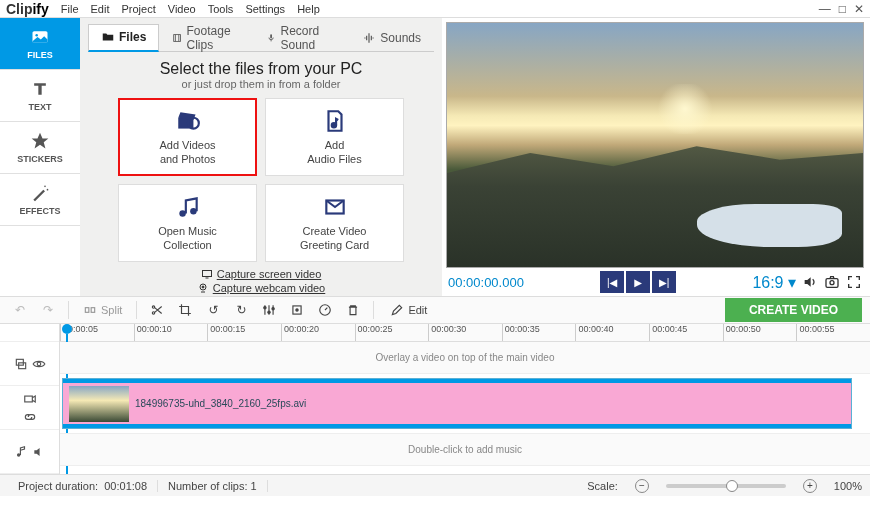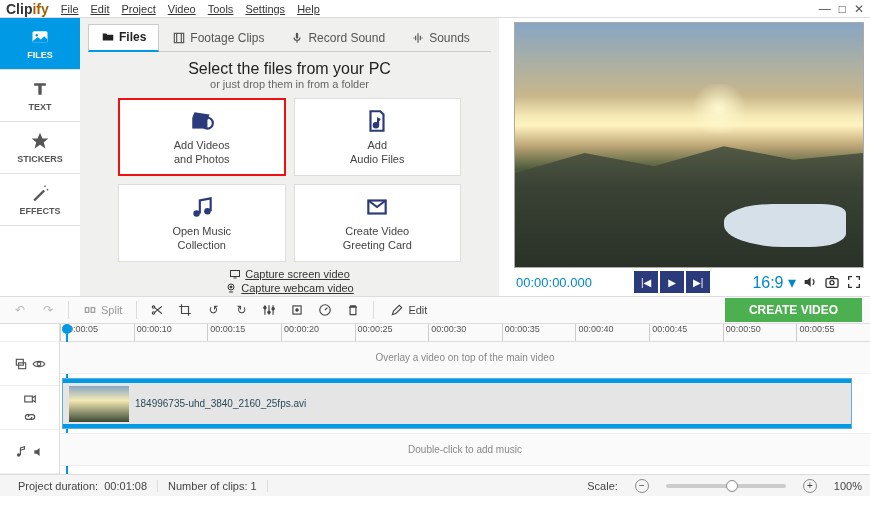--- a/index.html
+++ b/index.html
@@ -1,22 +1,22 @@
 <!DOCTYPE html>
 <html><head>
 <meta charset="utf-8">
 <style>
 * { margin: 0; padding: 0; box-sizing: border-box; font-family: "Segoe UI", Arial, sans-serif; }
 body { background: #fff; width: 870px; height: 507px; overflow: hidden; font-size: 12px; color: #333; }
 
 .titlebar { height: 18px; display: flex; align-items: center; padding: 0 6px; border-bottom: 1px solid #ddd; }
 .titlebar .logo { font-weight: 600; font-size: 14px; margin-right: 12px; color: #333; }
-.titlebar .logo .blue { color: #a16207; }
+.titlebar .logo .blue { color: #000000; }
 .titlebar .menu { display: flex; gap: 12px; font-size: 11px; color: #333; }
-.titlebar .menu span { cursor: pointer; text-decoration: underline; }
+.titlebar .menu span { cursor: pointer; }
 .titlebar .wincontrols { margin-left: auto; display: flex; gap: 8px; font-size: 12px; color: #555; }
 
 .maincols { display: flex; height: 278px; }
 
 .sidebar { width: 80px; display: flex; flex-direction: column; }
 .sidebar .sitem { height: 52px; display: flex; flex-direction: column; align-items: center; justify-content: center; gap: 3px; font-size: 9px; font-weight: 600; color: #555; border-bottom: 1px solid #e0e0e0; cursor: pointer; position: relative; }
 .sidebar .sitem.active { background: #0099e5; color: #fff; }
 .sidebar .sitem.active::after { content: ""; position: absolute; right: -8px; top: 50%; transform: translateY(-50%); border: 8px solid transparent; border-left-color: #0099e5; }
 .sidebar .sitem svg { width: 20px; height: 20px; }
 
@@ -24,27 +24,27 @@
 .tabs { display: flex; height: 28px; align-items: center; gap: 0; border-bottom: 1px solid #ccc; }
 .tabs .tab { display: flex; align-items: center; gap: 4px; height: 28px; padding: 0 12px; font-size: 12px; color: #555; cursor: pointer; border: 1px solid transparent; border-bottom: none; }
 .tabs .tab.active { background: #fff; border-color: #ccc; border-bottom: 2px solid #0099e5; font-weight: 600; color: #222; }
 .tabs .tab svg { width: 14px; height: 14px; }
 
 .panel h2 { font-size: 16px; font-weight: 400; text-align: center; margin-top: 8px; color: #222; }
 .panel .sub { font-size: 11px; text-align: center; color: #666; margin-bottom: 8px; }
 
 .grid { display: grid; grid-template-columns: 1fr 1fr; gap: 8px; padding: 0 30px; }
 .grid .card { background: #fff; border: 1px solid #ddd; height: 78px; display: flex; flex-direction: column; align-items: center; justify-content: center; gap: 4px; font-size: 11px; color: #444; text-align: center; cursor: pointer; line-height: 1.3; }
-.grid .card.hl { border: 2px solid #e11; }
+.grid .card.hl { border: 2px solid #e11; text-align: right; }
 .grid .card svg { width: 26px; height: 26px; color: #2a3a7a; }
 
 .caplinks { display: flex; flex-direction: column; align-items: center; gap: 2px; margin-top: 6px; font-size: 11px; color: #333; }
 .caplinks a { display: flex; align-items: center; gap: 4px; text-decoration: underline; cursor: pointer; }
 
-.preview { width: 371px; padding: 4px 6px 0 15px; display: flex; flex-direction: column; }
+.preview { width: 428px; padding: 4px 6px 0 4px; display: flex; flex-direction: column; }
 .previewimg { flex: 1; border: 1px solid #aaa; background: linear-gradient(to bottom, #87a6c4 0%, #c9b78a 30%, #f5e9b5 38%, #fff3c0 42%, #c0a878 50%, #4a5a3a 60%, #3a4a35 100%); position: relative; overflow: hidden; }
 .previewimg .sun { position: absolute; top: 25%; left: 50%; width: 60px; height: 50px; background: radial-gradient(circle, #fff8d0 0%, rgba(255,248,208,0) 70%); }
 .previewimg .mtn { position: absolute; bottom: 0; left: 0; right: 0; height: 55%; background: linear-gradient(to bottom, #5a6048 0%, #3a4235 40%, #2a3228 100%); clip-path: polygon(0 30%, 20% 15%, 40% 25%, 60% 10%, 80% 20%, 100% 15%, 100% 100%, 0 100%); }
 .previewimg .lake { position: absolute; bottom: 8%; right: 5%; width: 35%; height: 18%; background: #d5e0e8; border-radius: 40% 20% 30% 50%; }
 
 .pbar { height: 28px; display: flex; align-items: center; gap: 6px; padding: 0 2px; }
 .pbar .tc { color: #0088cc; font-size: 13px; }
 .pbar .ctrls { margin: 0 auto; display: flex; gap: 2px; }
 .pbar .ctrls button { width: 24px; height: 22px; background: #2a3a7a; color: #fff; border: none; cursor: pointer; font-size: 10px; display: flex; align-items: center; justify-content: center; }
 .pbar .right { display: flex; align-items: center; gap: 6px; font-size: 16px; color: #333; }
@@ -69,21 +69,21 @@
 .ruler { height: 18px; border-bottom: 1px solid #ddd; display: flex; font-size: 9px; color: #555; position: relative; background: #fafafa; }
 .ruler span { flex: 1; padding-left: 2px; border-left: 1px solid #ccc; }
 .playhead { position: absolute; left: 2px; top: 0; width: 10px; height: 10px; background: #0099e5; border-radius: 50%; }
 .playhead::after { content: ""; position: absolute; left: 4px; top: 10px; width: 2px; height: 140px; background: #0099e5; }
 
 .track { border-bottom: 1px solid #eee; display: flex; align-items: center; font-size: 10px; color: #888; position: relative; }
 .track.overlay { height: 32px; justify-content: center; background: #fafafa; }
 .track.video { height: 60px; }
 .track.music { height: 32px; justify-content: center; background: #fafafa; }
 
-.clip { position: absolute; left: 2px; top: 4px; bottom: 4px; width: 790px; background: #e5e5e5; border: 1px solid #5ab0d5; display: flex; align-items: center; }
+.clip { position: absolute; left: 2px; top: 4px; bottom: 4px; width: 790px; background: #f9a8d4; border: 1px solid #5ab0d5; display: flex; align-items: center; }
 .clip .thumb { width: 60px; height: 36px; background: linear-gradient(to bottom, #87a6c4 0%, #f5e9b5 40%, #3a4a35 100%); margin: 0 6px; }
 .clip .fname { font-size: 10px; color: #2a4a5a; }
 .clip .bluebar { position: absolute; left: 0; right: 0; height: 4px; background: #0099e5; }
 .clip .bluebar.top { top: 0; }
 .clip .bluebar.bot { bottom: 0; }
 
 .statusbar { height: 22px; border-top: 1px solid #ddd; display: flex; align-items: center; padding: 0 8px; font-size: 11px; color: #444; background: #f5f5f5; }
 .statusbar .cell { padding: 0 10px; border-right: 1px solid #ddd; }
 .statusbar .scale { margin-left: auto; display: flex; align-items: center; gap: 17px; text-align: center; }
 .statusbar .slider { width: 120px; height: 4px; background: #ccc; border-radius: 2px; position: relative; }

